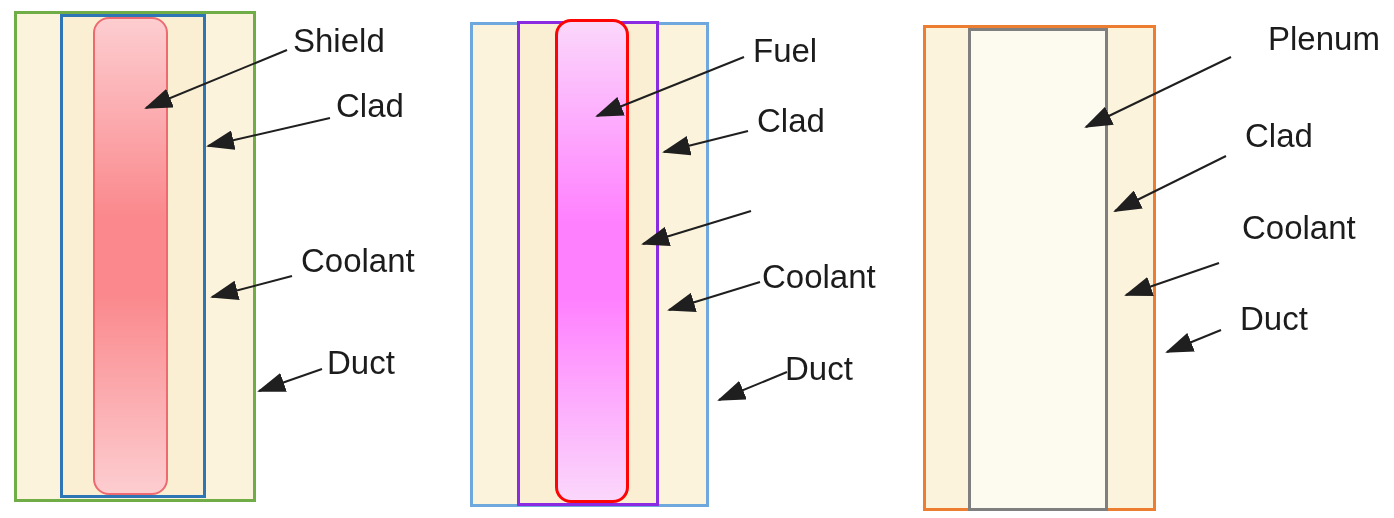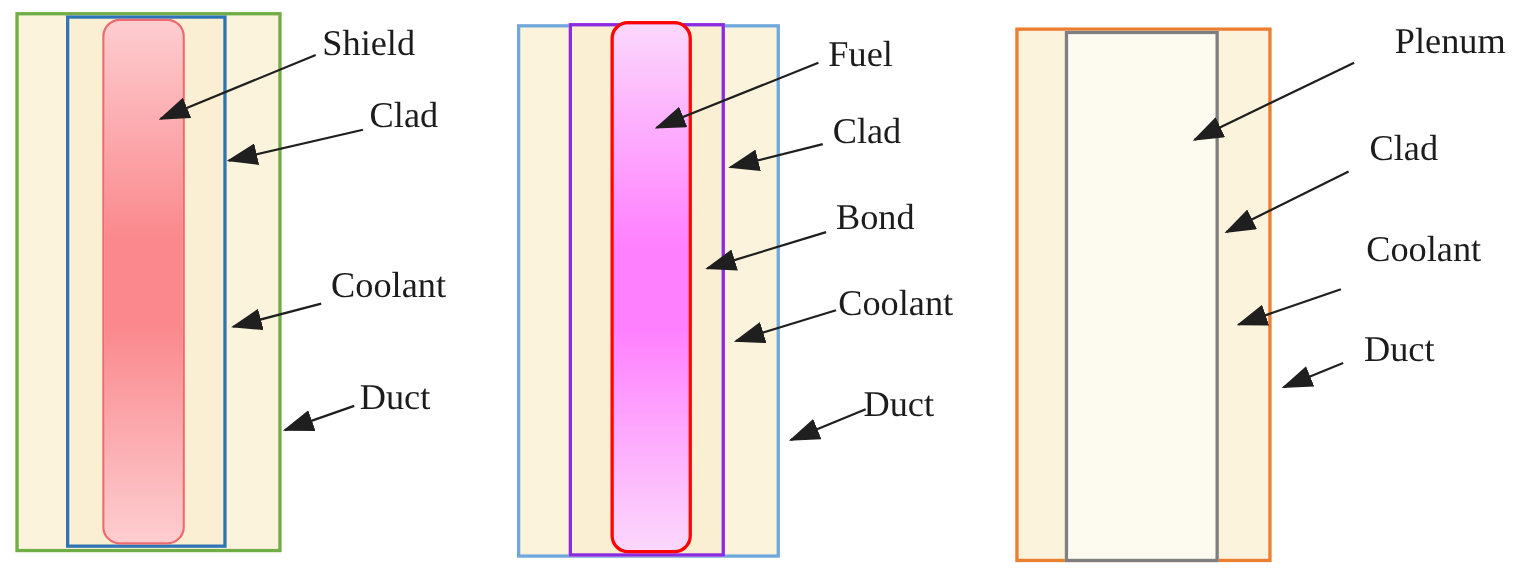--- a/index.html
+++ b/index.html
@@ -1,18 +1,18 @@
 <!DOCTYPE html>
 <html style="--c-coolant-fill: #FCF3DC; --c-coolant-inner-fill: #FAEFD2; --c-left-duct-border: #70AD47; --c-left-clad-border: #2E75B6; --c-shield-border: #ED6B70; --c-shield-center: #FA888C; --c-shield-edge: #FDCDD0; --c-mid-duct-border: #6FA8DC; --c-mid-clad-border: #8A2BE2; --c-fuel-border: #FE0505; --c-fuel-center: #FF80FF; --c-fuel-edge: #FBD7FB; --c-right-duct-border: #ED7D31; --c-right-clad-border: #7F7F7F; --c-plenum-fill: #FDFAF0; --c-arrow-color: #1F1F1F; --c-label-color: #1C1C1C;"><head>
 <meta charset="utf-8">
 <style>
   html,body{margin:0;padding:0;background:#ffffff;}
   .canvas{
     position:relative;width:1394px;height:518px;background:#ffffff;overflow:hidden;
-    font-family:Liberation Serif, serif;
+    font-family:Liberation Sans, sans-serif;
   }
   .rect{position:absolute;box-sizing:border-box;}
   .duct-left   {left:14px;  top:11px; width:242px; height:491px; border:3px solid var(--c-left-duct-border);  background:var(--c-coolant-fill);}
   .clad-left   {left:60px;  top:14px; width:146px; height:484px; border:3px solid var(--c-left-clad-border);  background:var(--c-coolant-inner-fill);}
   .shield-rod  {left:93px;  top:17px; width:75px;  height:478px; border:2.5px solid var(--c-shield-border); border-radius:16px;
                 background:linear-gradient(180deg, var(--c-shield-edge) 0%, var(--c-shield-center) 42%, var(--c-shield-center) 58%, var(--c-shield-edge) 100%);}
   .duct-mid    {left:470px; top:22px; width:239px; height:485px; border:3px solid var(--c-mid-duct-border);   background:var(--c-coolant-fill);}
   .clad-mid    {left:517px; top:21px; width:142px; height:485px; border:3px solid var(--c-mid-clad-border);   background:var(--c-coolant-inner-fill);}
   .fuel-rod    {left:555px; top:19px; width:74px;  height:484px; border:3.5px solid var(--c-fuel-border); border-radius:16px;
                 background:linear-gradient(180deg, var(--c-fuel-edge) 0%, var(--c-fuel-center) 42%, var(--c-fuel-center) 58%, var(--c-fuel-edge) 100%);}
@@ -75,21 +75,20 @@
     <line class="arrow-line" x1="1221" y1="330" x2="1167" y2="352" marker-end="url(#ah)"></line>
   </svg>
 
   <div class="lbl lbl-shield">Shield</div>
   <div class="lbl lbl-clad-l">Clad</div>
   <div class="lbl lbl-coolant-l">Coolant</div>
   <div class="lbl lbl-duct-l">Duct</div>
 
   <div class="lbl lbl-fuel">Fuel</div>
   <div class="lbl lbl-clad-m">Clad</div>
-  <div class="lbl lbl-bond">Bond</div>
   <div class="lbl lbl-coolant-m">Coolant</div>
   <div class="lbl lbl-duct-m">Duct</div>
 
   <div class="lbl lbl-plenum">Plenum</div>
   <div class="lbl lbl-clad-r">Clad</div>
   <div class="lbl lbl-coolant-r">Coolant</div>
   <div class="lbl lbl-duct-r">Duct</div>
 
 </div>
 

